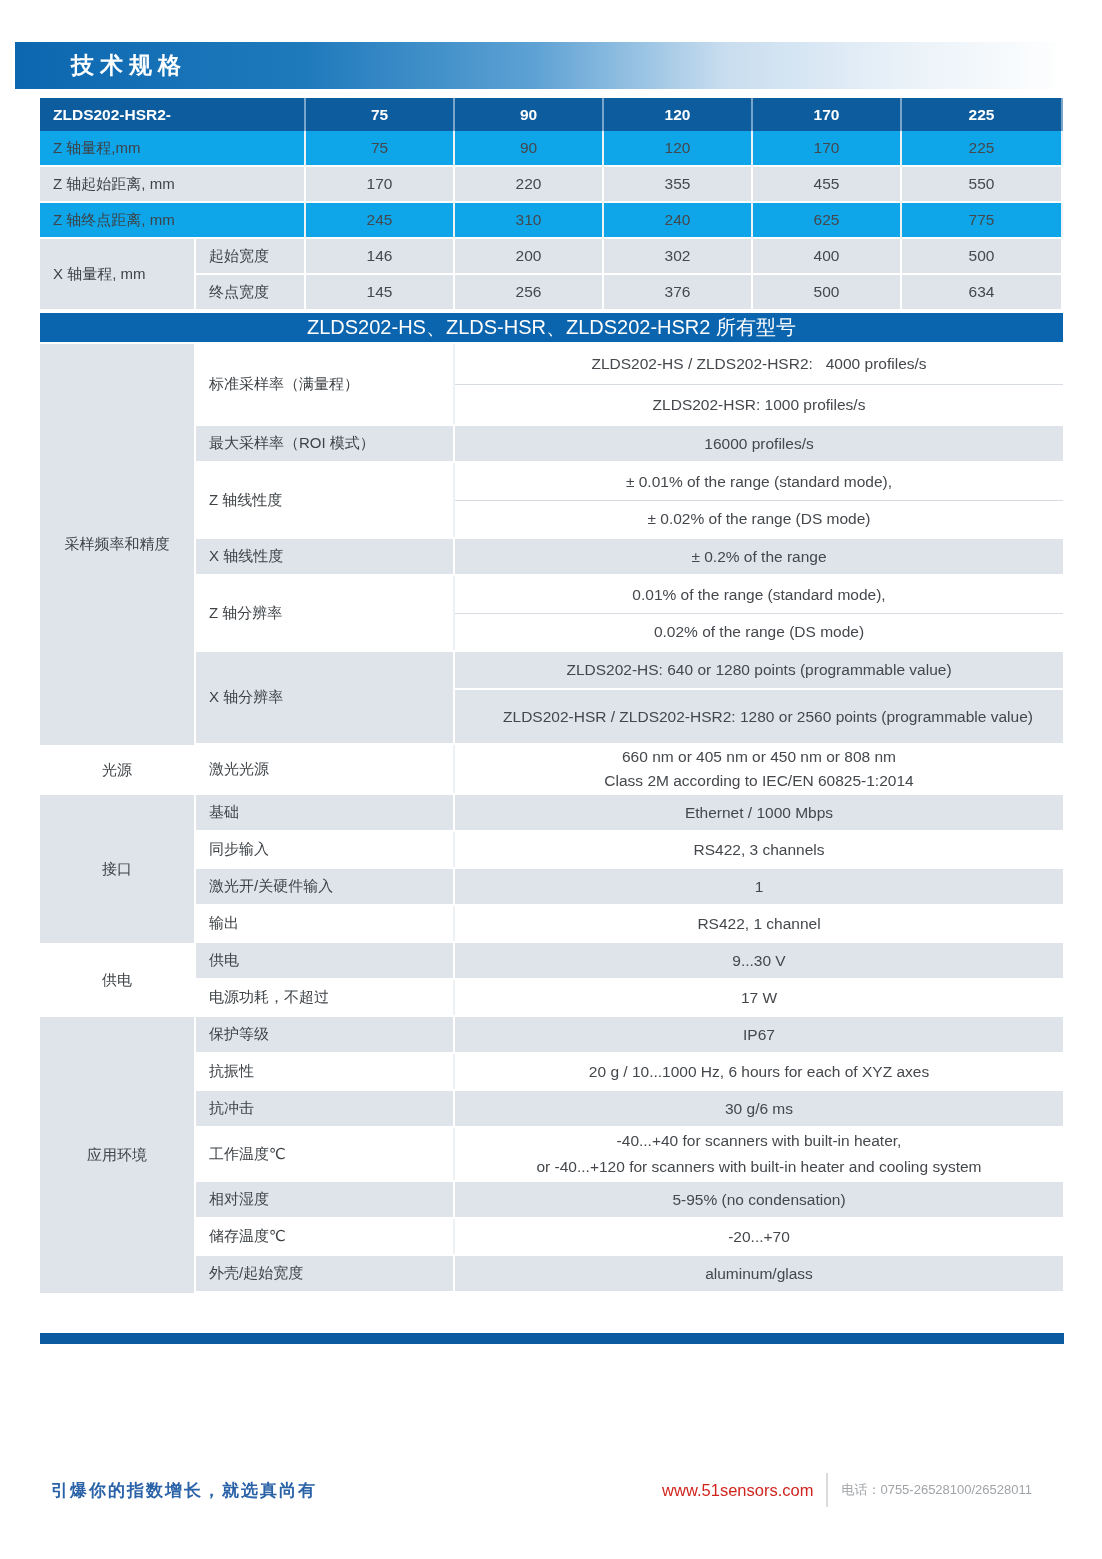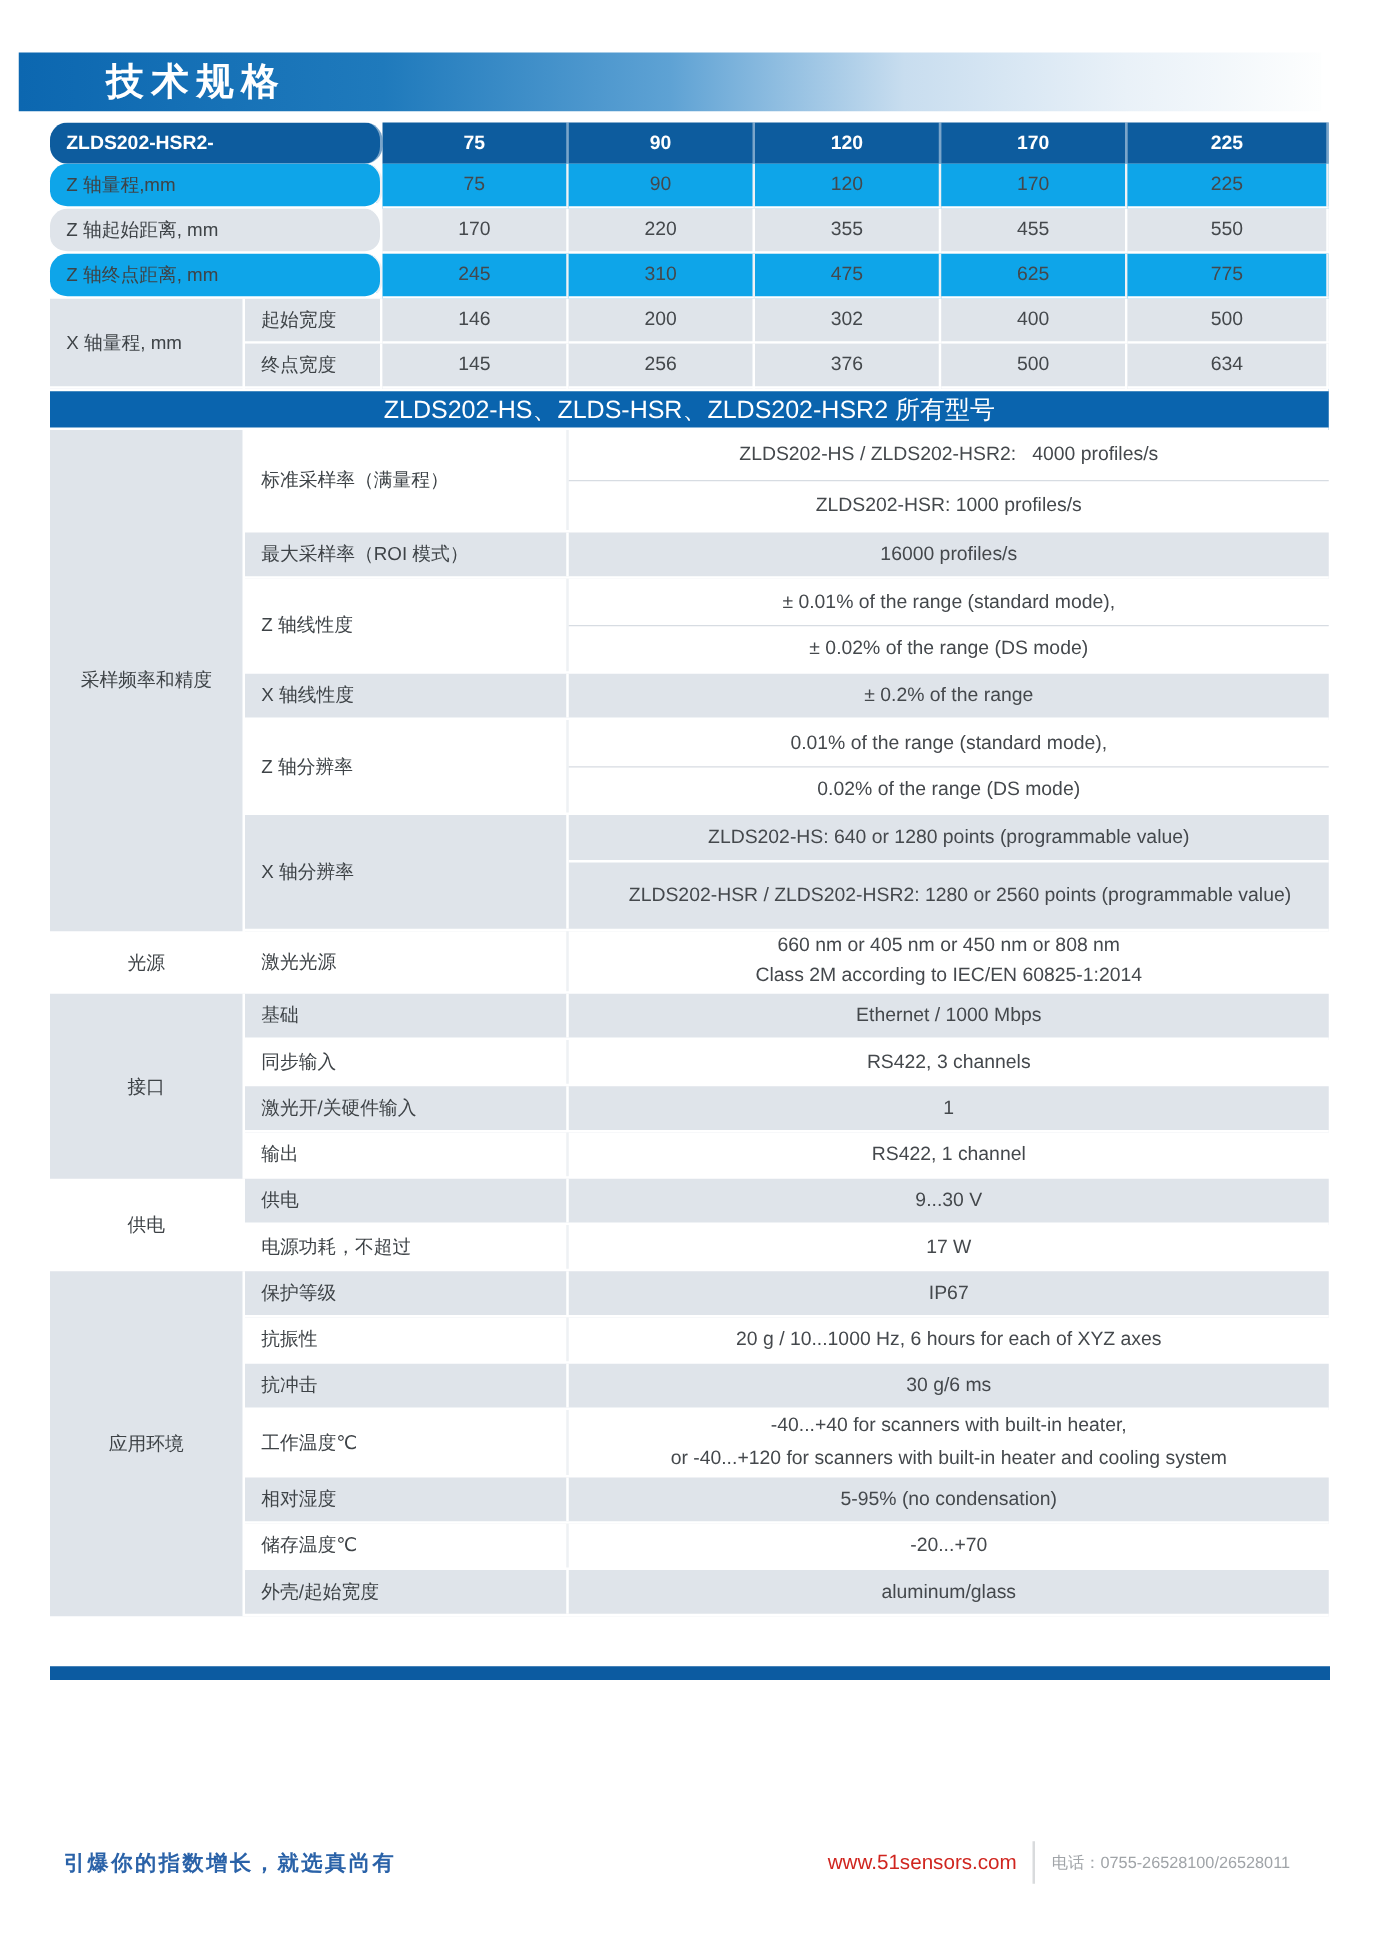--- a/index.html
+++ b/index.html
@@ -9,40 +9,40 @@
     font-family:"Liberation Sans","DejaVu Sans",sans-serif;
     color:#3e4347;
   }
   
   .band {
     position:absolute; left:15px; top:42px; width:1042px; height:47px;
     background:linear-gradient(to right,#0c67b0 0%,#1f7abc 28%,#5ea2d4 50%,#c8ddef 68%,#e9f1f8 85%,#fdfefe 100%);
     display:flex; align-items:center;
   }
   .band .title {
-    color:#ffffff; font-size:30px; font-weight:bold; letter-spacing:6px;
-    padding-left:70px;
+    color:#ffffff; font-size:23px; font-weight:bold; letter-spacing:6px;
+    padding-left:56px;
   }
   
   .content { position:absolute; left:40px; top:98px; width:1023px; }
   
   .t1 { display:grid; grid-template-columns:156px 110px 149px 149px 149px 149px 1fr; }
   .t1 .c {
     min-height:36px; display:flex; align-items:center;
     border-right:2px solid #fff; border-bottom:2px solid #fff;
     font-size:15px;
   }
   .t1 .c.lab { padding-left:13px; }
   .t1 .c.num { justify-content:center; font-size:15.5px; color:#44484c; }
   .t1 .c.head {
     background:#0d5c9e; color:#ffffff; font-weight:bold; min-height:33px;
     border-right:2px solid rgba(255,255,255,.45); border-bottom:none; font-size:15.5px;
   }
   .t1 .c.head.num { font-size:15.5px; }
-  .t1 .span2 { grid-column:span 2;border-radius:14px; }
+  .t1 .span2 { grid-column:span 2; }
   .t1 .rspan2 { grid-row:span 2; }
   .t1 .sh { background:#dfe4ea; }
   .t1 .wh { background:#0ea5e9; border-right-color:#eff2f5; }
   
   .banner {
     height:33px; background:#0a64ae; border-top:2px solid #fff; border-bottom:2px solid #fff;
     color:#ffffff; font-weight:normal; font-size:20px;
     display:flex; align-items:center; justify-content:center;
   }
   
@@ -116,21 +116,21 @@
     <div class="c sh lab span2">Z 轴起始距离, mm</div>
     <div class="c sh num">170</div>
     <div class="c sh num">220</div>
     <div class="c sh num">355</div>
     <div class="c sh num">455</div>
     <div class="c sh num">550</div>
 
     <div class="c wh lab span2">Z 轴终点距离, mm</div>
     <div class="c wh num">245</div>
     <div class="c wh num">310</div>
-    <div class="c wh num">475</div>
+    <div class="c wh num">240</div>
     <div class="c wh num">625</div>
     <div class="c wh num">775</div>
 
     <div class="c sh lab rspan2">X 轴量程, mm</div>
     <div class="c sh lab">起始宽度</div>
     <div class="c sh num">146</div>
     <div class="c sh num">200</div>
     <div class="c sh num">302</div>
     <div class="c sh num">400</div>
     <div class="c sh num">500</div>

